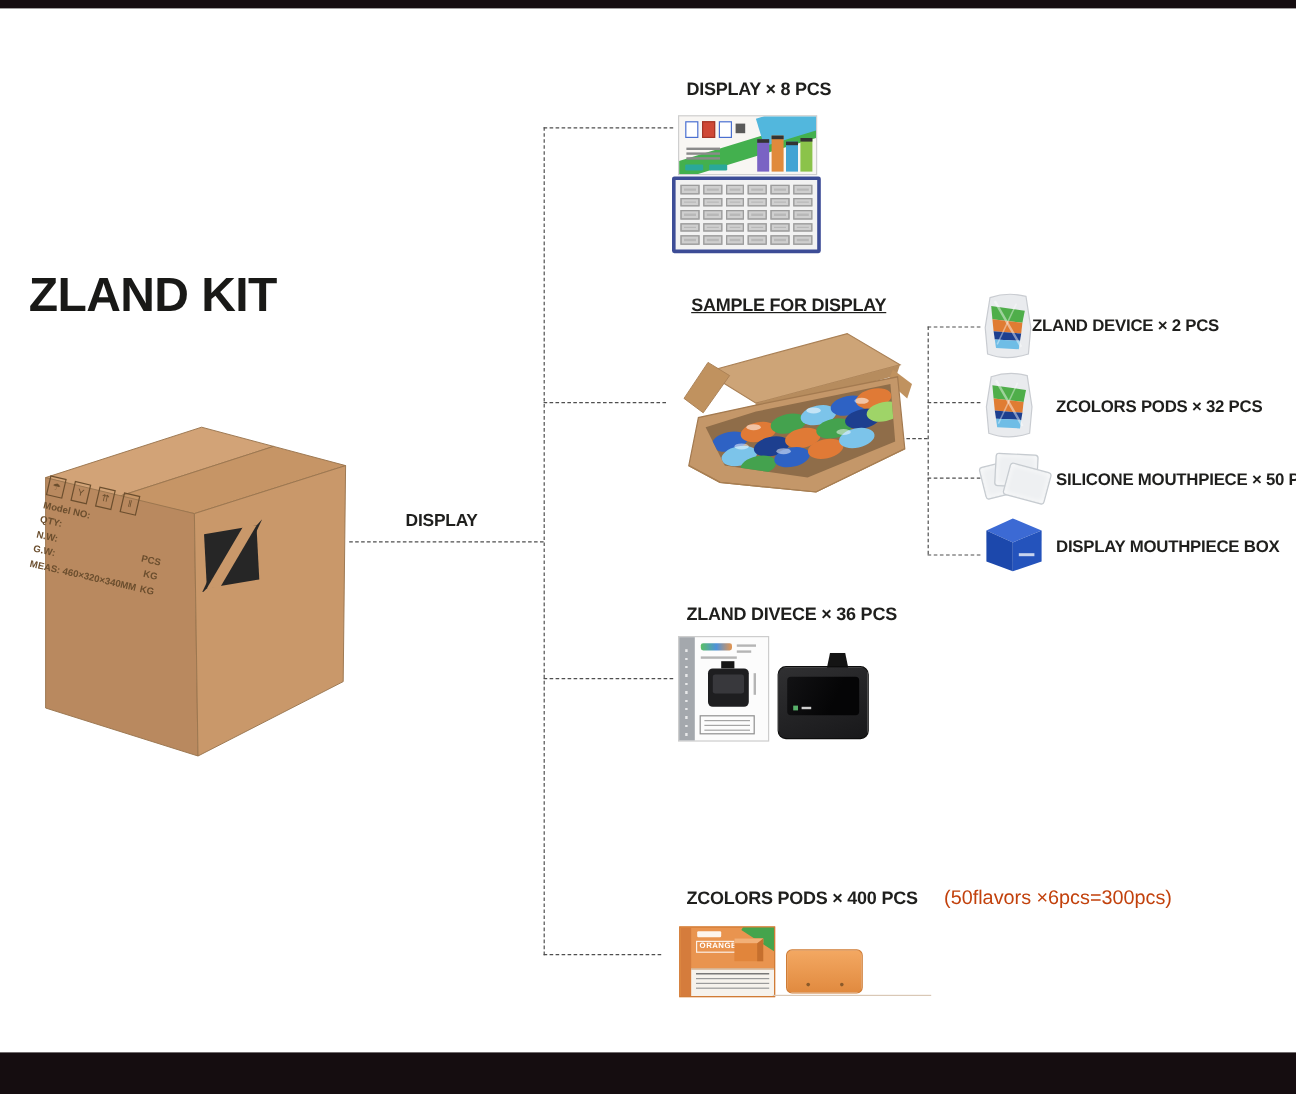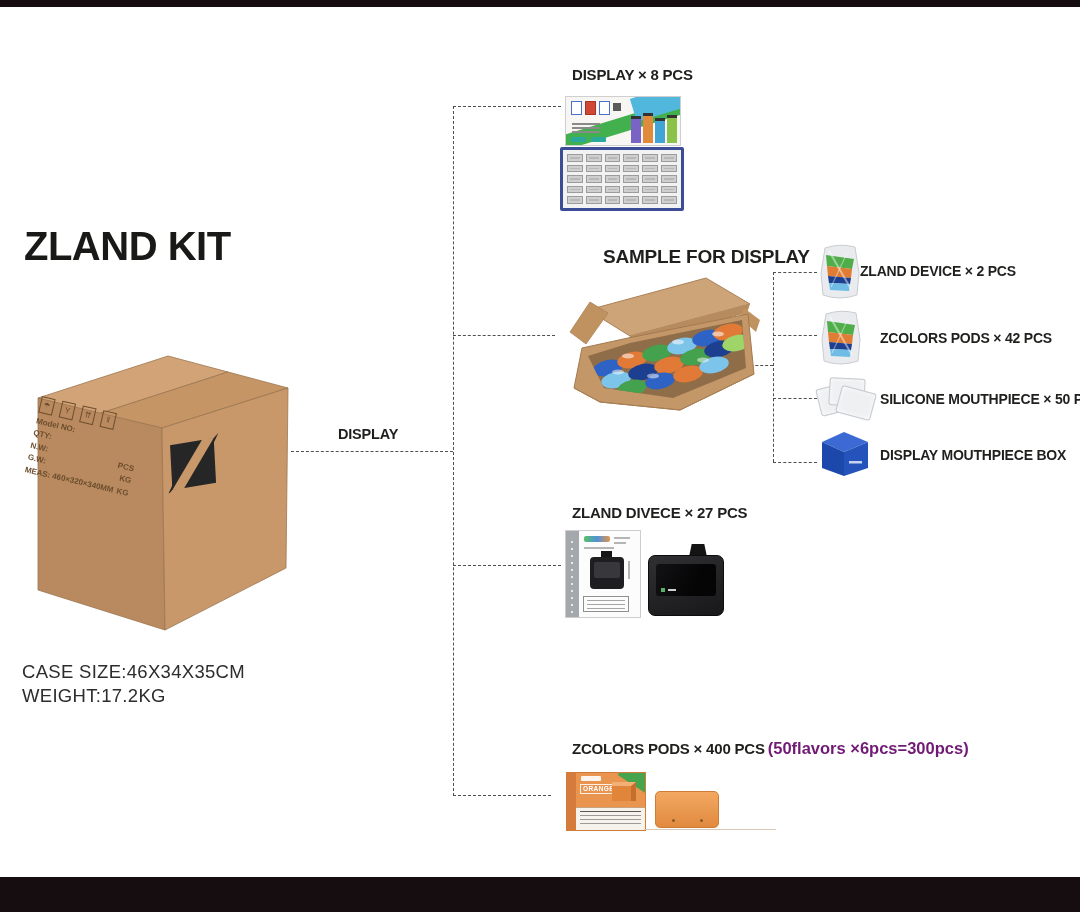--- a/index.html
+++ b/index.html
@@ -80,21 +80,21 @@
   #pod-cube{position:absolute;right:9px;top:9px;width:24px;height:19px;background:#e1853b;
             border-top:4px solid #f2b077;border-right:5px solid #c56f2e;box-sizing:border-box;}
   #pod-panel{position:absolute;left:9px;right:0;bottom:0;height:22px;background:#f6f2ec;border-top:1px solid #caa27c;}
   #pod-panel i{display:block;height:1.5px;background:#9a9a9a;margin:2.5px 4px 0 4px;}
   #pod-panel i.dark{background:#5a5a5a;}
   #pod-unit{position:absolute;left:655px;top:791px;width:64px;height:37px;border-radius:5px;border:1px solid #cf7c35;
             background:linear-gradient(180deg,#f3a862,#e18a3f);box-sizing:border-box;}
   #pod-unit i{position:absolute;bottom:5px;width:3px;height:3px;background:#8a5a2a;border-radius:50%;display:block;}
   #pod-shadow{position:absolute;left:644px;top:829px;width:132px;height:1px;background:#d9c8b6;}
 
-  .note{font-weight:700;font-size:16.5px;color:#701a75;margin-left:3px;letter-spacing:0;}
+  .note{font-weight:400;font-size:16.5px;color:#c2410c;margin-left:22px;letter-spacing:0;}
 </style>
 </head>
 <body>
 
 <div id="canvas">
 
   <div class="bar" style="top:0;height:7px;"></div>
   <div class="bar" style="top:877px;height:35px;"></div>
 
   <div id="title">ZLAND KIT</div>
@@ -208,21 +208,21 @@
         <span class="slot"></span>
         <span class="slot"></span>
         <span class="slot"></span>
         <span class="slot"></span>
         <span class="slot"></span>
         <span class="slot"></span>
         <span class="slot"></span>
       </div>
   </div>
 
-  <div class="lbl" style="left:603px;top:246px;font-size:19px;">SAMPLE FOR DISPLAY</div>
+  <div class="lbl" style="left:576px;top:246px;font-size:15px;text-decoration:underline;">SAMPLE FOR DISPLAY</div>
   <svg style="position:absolute;left:558px;top:268px;" width="205" height="155" viewBox="0 0 205 155">
     <polygon points="30,42 148,10 192,36 72,68" fill="#cda477" stroke="#aa8156" stroke-width="1"></polygon>
     <polygon points="72,68 192,36 189,45 69,77" fill="#b68c5e"></polygon>
     <polygon points="12,64 32,34 50,45 28,76" fill="#c0925f" stroke="#aa8156" stroke-width="0.8"></polygon>
     <polygon points="186,40 202,52 198,64 182,50" fill="#c0925f"></polygon>
     <polygon points="16,120 24,80 70,70 190,46 196,106 122,142 42,134" fill="#c49769" stroke="#a37a50" stroke-width="1"></polygon>
     <polygon points="30,88 72,75 184,52 188,100 115,130 46,120" fill="#8f6d49"></polygon>
     <clipPath id="boxint">
         <polygon points="30,88 72,75 184,52 188,100 115,130 46,120"></polygon>
       </clipPath>
@@ -266,38 +266,38 @@
 
   <svg class="pouch-svg" style="left:818px;top:309px;" width="46" height="58" viewBox="0 0 46 58">
     <path d="M8,5 Q23,0 38,4 L42,30 L40,52 Q22,58 6,52 L4,30 Z" fill="#e9ebee" stroke="#c9ccd1"></path>
     <path d="M9,12 L37,16 L35,26 L10,23 Z" fill="#4fae4a"></path>
     <path d="M10,23 L35,26 L34,35 L11,33 Z" fill="#e07c33"></path>
     <path d="M11,33 L34,35 L33,41 L12,40 Z" fill="#1d3f8f"></path>
     <path d="M12,40 L33,41 L32,48 L13,47 Z" fill="#6fbde6"></path>
     <path d="M12,8 L34,46" stroke="#ffffff" stroke-width="2" opacity="0.45"></path>
     <path d="M30,10 L14,44" stroke="#ffffff" stroke-width="1.2" opacity="0.4"></path>
   </svg>
-  <div class="lbl" style="left:880px;top:330px;font-size:14px;">ZCOLORS PODS × 42 PCS</div>
+  <div class="lbl" style="left:880px;top:330px;font-size:14px;">ZCOLORS PODS × 32 PCS</div>
 
   <div id="sachets">
     <i style="left:0;top:9px;transform:rotate(-14deg);"></i>
     <i style="left:11px;top:2px;transform:rotate(3deg);"></i>
     <i style="left:20px;top:13px;transform:rotate(15deg);"></i>
   </div>
   <div class="lbl" style="left:880px;top:391px;font-size:14px;">SILICONE MOUTHPIECE × 50 P</div>
 
   <svg class="icon-abs" style="left:816px;top:428px;" width="56" height="50" viewBox="0 0 56 50">
     <polygon points="6,14 28,4 52,14 28,24" fill="#3c6ad4"></polygon>
     <polygon points="6,14 28,24 28,48 6,40" fill="#1c48ac"></polygon>
     <polygon points="28,24 52,14 52,40 28,48" fill="#2453bc"></polygon>
     <rect x="33" y="33" width="13" height="2.5" fill="#ffffff" opacity="0.75"></rect>
   </svg>
   <div class="lbl" style="left:880px;top:447px;font-size:14px;">DISPLAY MOUTHPIECE BOX</div>
 
-  <div class="lbl" style="left:572px;top:504px;font-size:15px;">ZLAND DIVECE × 27 PCS</div>
+  <div class="lbl" style="left:572px;top:504px;font-size:15px;">ZLAND DIVECE × 36 PCS</div>
   <div id="dev-box">
     <div id="dev-strip"></div>
     <div id="dev-logo"></div>
     <div class="txtbar" style="left:48px;top:6px;width:16px;"></div>
     <div class="txtbar" style="left:48px;top:11px;width:12px;"></div>
     <div class="txtbar" style="left:18px;top:16px;width:30px;height:1.5px;"></div>
     <div id="dev-img"></div>
     <div class="txtbar" style="left:62px;top:30px;width:2px;height:18px;"></div>
     <div id="dev-warn">
         <i></i>
@@ -308,24 +308,20 @@
   <div id="dev-unit">
     <div id="dev-nub"></div>
     <div id="dev-body">
       <div id="dev-screen">
           <i class="g"></i>
           <i class="w"></i>
         </div>
     </div>
   </div>
 
-  <div id="case-info">
-    <div>CASE SIZE:46X34X35CM</div>
-    <div>WEIGHT:17.2KG</div>
-  </div>
 
   <div class="lbl" style="left:572px;top:739px;font-size:15px;">
     <span>ZCOLORS PODS × 400 PCS</span><span class="note">(50flavors ×6pcs=300pcs)</span>
   </div>
   <div id="pod-box">
     <div id="pod-strip"></div>
     <div id="pod-logo"></div>
     <div id="pod-flavor">ORANGE</div>
     <div id="pod-green"></div>
     <div id="pod-cube"></div>

